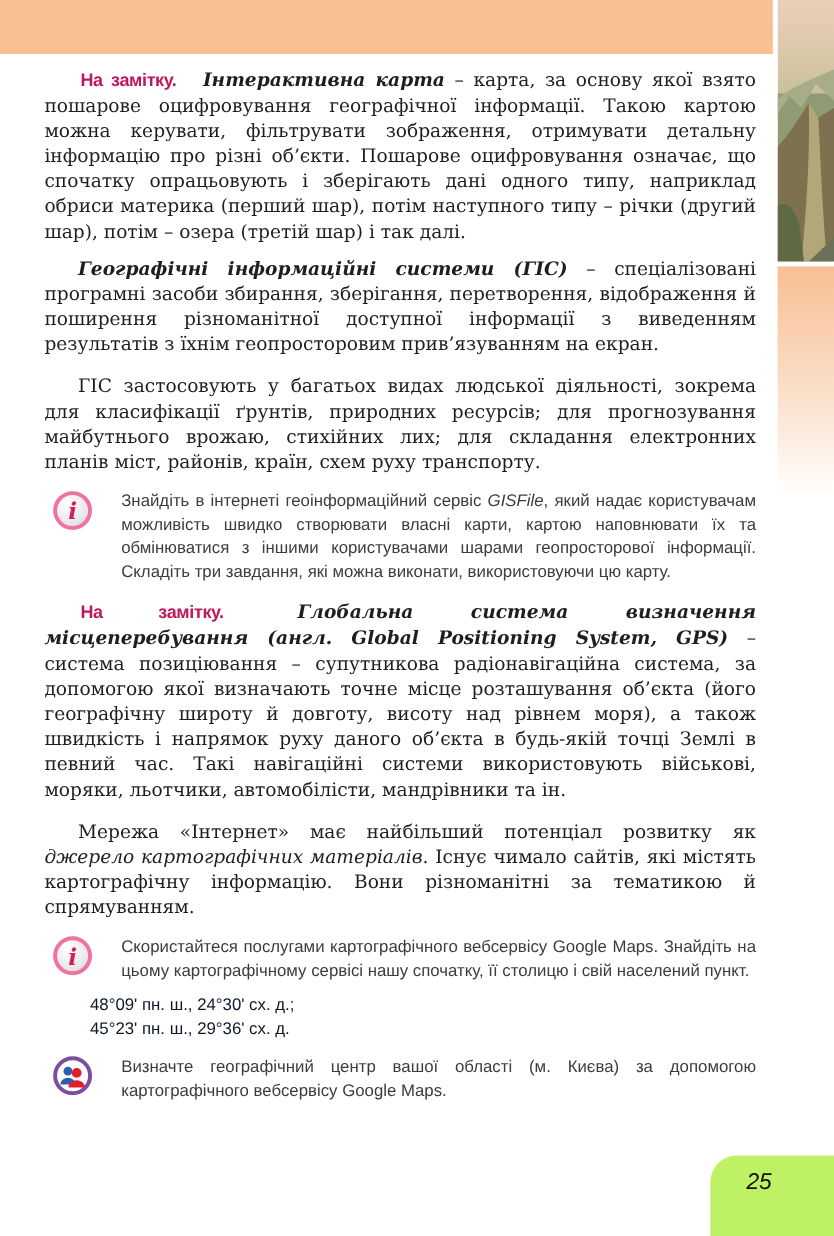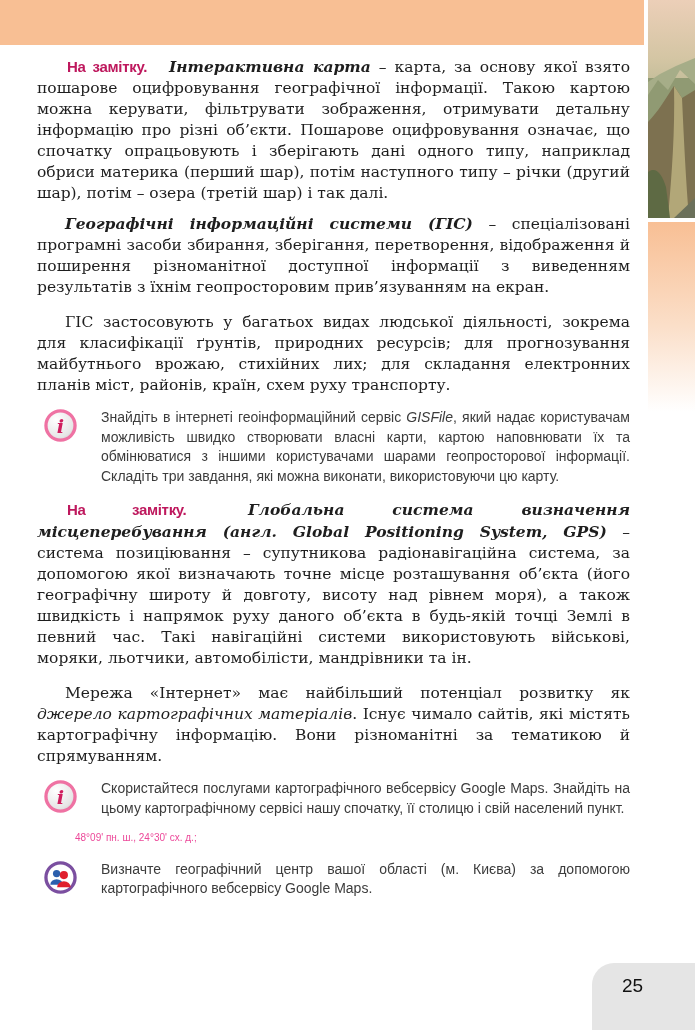--- a/index.html
+++ b/index.html
@@ -5,21 +5,21 @@
   html,body{margin:0;padding:0;}
   body{
     width:695px;height:1030px;position:relative;background:#ffffff;
     font-family:"DejaVu Serif", serif;color:#1e1e1e;overflow:hidden;
   }
   .top-band{position:absolute;left:0;top:0;width:644px;height:45px;background:#f8bf94;}
   .photo-strip{position:absolute;left:648px;top:0;width:47px;height:218px;}
   .side-gradient{position:absolute;left:648px;top:222px;width:47px;height:190px;
     background:linear-gradient(#f8bf94 0%, #fbdfc9 55%, #ffffff 100%);}
   .pagenum-box{position:absolute;left:592px;top:963px;right:0;bottom:0;
-    background:#e5e5e5;border-top-left-radius:22px;}
+    background:#bef264;border-top-left-radius:22px;font-style:italic;}
   .pagenum-box span{position:absolute;left:30px;top:12px;
     font-family:"Liberation Sans", sans-serif;font-size:19px;color:#111;}
 
   .content{position:absolute;left:37px;top:56px;width:593px;}
 
   p{margin:0 0 9px 0;text-align:justify;font-size:15.5px;line-height:21px;}
   .indent{text-indent:28px;}
   .note-label{
     font-family:"Liberation Sans", sans-serif;font-weight:bold;font-size:15px;
     color:#be185d;letter-spacing:-0.3px;margin-right:14px;
@@ -28,21 +28,21 @@
   .it{font-style:italic;}
 
   .task{display:flex;align-items:flex-start;margin:12px 0 10px 0;}
   .task .icon{flex:0 0 33px;margin:1px 24px 0 7px;}
   .task .t-text{
     flex:1;font-family:"Liberation Sans", sans-serif;font-size:14px;
     line-height:19.5px;color:#3c3c3c;text-align:justify;margin:0;
   }
   .coords{
     margin:4px 0 10px 38px;font-family:"Liberation Sans", sans-serif;
-    font-size:10px;line-height:19.5px;color:#ec4899;
+    font-size:14px;line-height:19.5px;color:#0f172a;
   }
   .sans-para{
     font-family:"Liberation Sans", sans-serif;font-size:14px;line-height:19.5px;
     color:#3c3c3c;text-indent:28px;margin:10px 0 12px 0;
   }
 </style>
 </head>
 <body>
 
 <div>
@@ -126,20 +126,21 @@
           <circle cx="17" cy="17" r="15" fill="url(#ig2)" stroke="#ef72a3" stroke-width="3.4"></circle>
           <text x="17" y="24.5" text-anchor="middle" font-family="DejaVu Serif, serif" font-style="italic" font-weight="bold" font-size="20" fill="#d01e5e">i</text>
         </svg>
       </span>
       <p class="t-text">Скористайтеся послугами картографічного вебсервісу Google Maps. Знайдіть на цьому картографічному сервісі нашу спочатку, її столицю і свій населений пункт.</p>
     </div>
 
 
     <div class="coords">
       <div>48°09' пн. ш., 24°30' сх. д.;</div>
+      <div>45°23' пн. ш., 29°36' сх. д.</div>
     </div>
 
 
     <div class="task">
       <span class="icon">
         <svg width="33" height="33" viewBox="0 0 34 34">
           <circle cx="17" cy="17" r="15" fill="#ffffff" stroke="#7b4fa0" stroke-width="3.4"></circle>
           <circle cx="13" cy="13" r="3.8" fill="#2b5fad"></circle>
           <path d="M6.5 24.5 a6.5 5.8 0 0 1 13 0 z" fill="#2b5fad"></path>
           <circle cx="20.5" cy="14.5" r="4.2" fill="#e01f2d"></circle>

